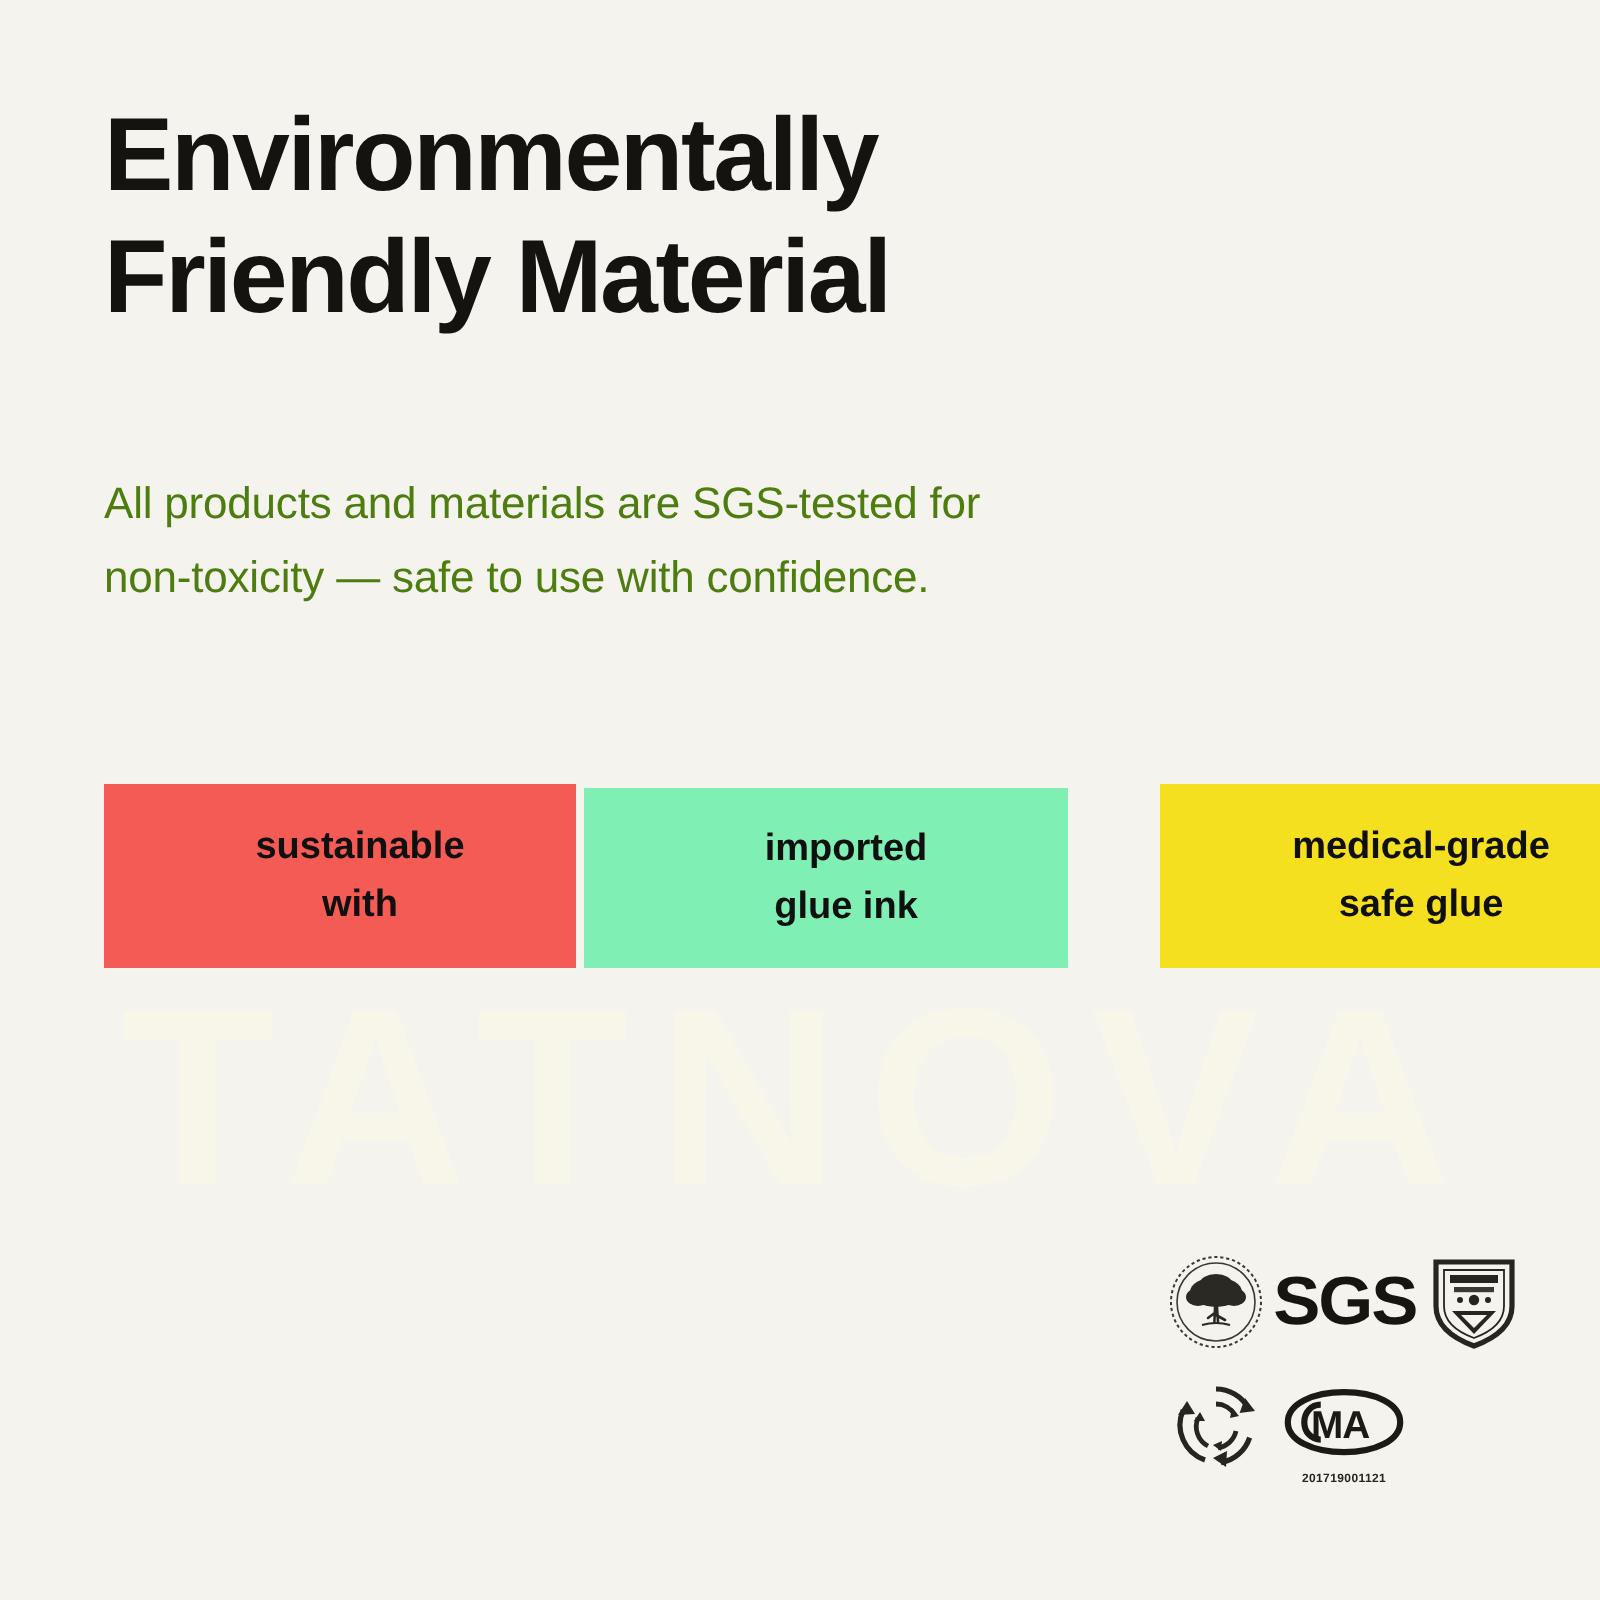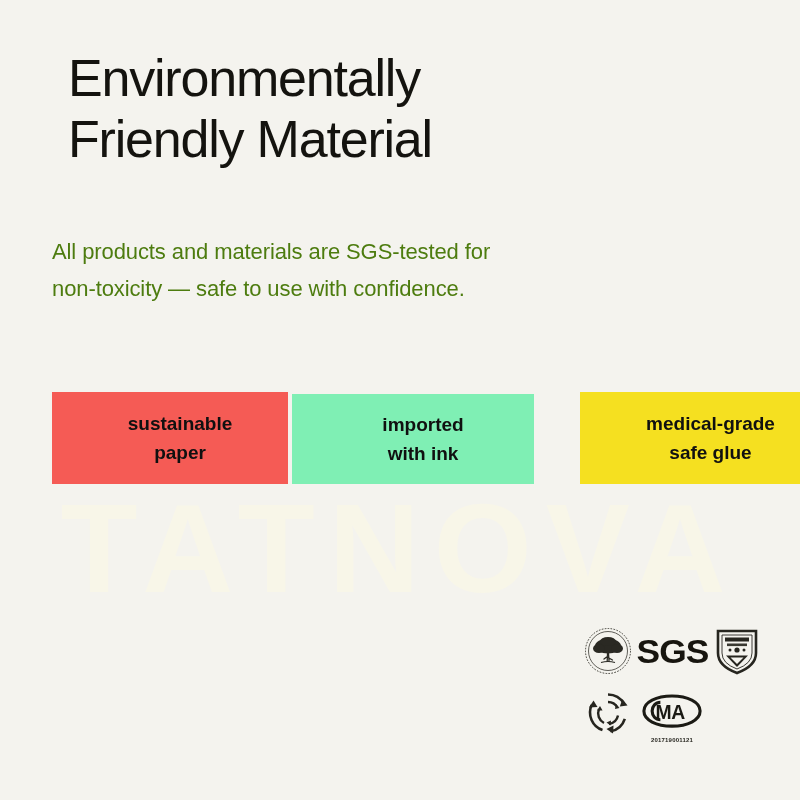--- a/index.html
+++ b/index.html
@@ -34,25 +34,25 @@
     letter-spacing: 14px;
     line-height: 1;
     color: #f8f6e8;
     user-select: none;
     white-space: nowrap;
   }
 
   
   .headline {
     position: absolute;
-    left: 68px;
+    left: 52px;
     top: 48px;
     width: 620px;
     font-family: "Liberation Sans", sans-serif;
-    font-weight: 400;
+    font-weight: 700;
     font-size: 52px;
     line-height: 1.17;
     letter-spacing: -1.2px;
     color: #14130f;
     white-space: pre-line;
   }
 
   
   .subcopy {
     position: absolute;
@@ -149,25 +149,25 @@
 
   <div class="headline">Environmentally
 Friendly Material</div>
 
   <div class="subcopy">All products and materials are SGS-tested for
 non-toxicity — safe to use with confidence.</div>
 
   <div class="chips">
     <div class="chip chip-0" style="background: rgb(245, 91, 85);">
       <span class="ln">sustainable</span>
-      <span class="ln">paper</span>
+      <span class="ln">with</span>
     </div>
     <div class="chip chip-1" style="background: rgb(127, 239, 180);">
       <span class="ln">imported</span>
-      <span class="ln">with ink</span>
+      <span class="ln">glue ink</span>
     </div>
     <div class="chip chip-2" style="background: rgb(245, 224, 32);">
       <span class="ln">medical-grade</span>
       <span class="ln">safe glue</span>
     </div>
   </div>
 
   <div class="certs">
 
 

